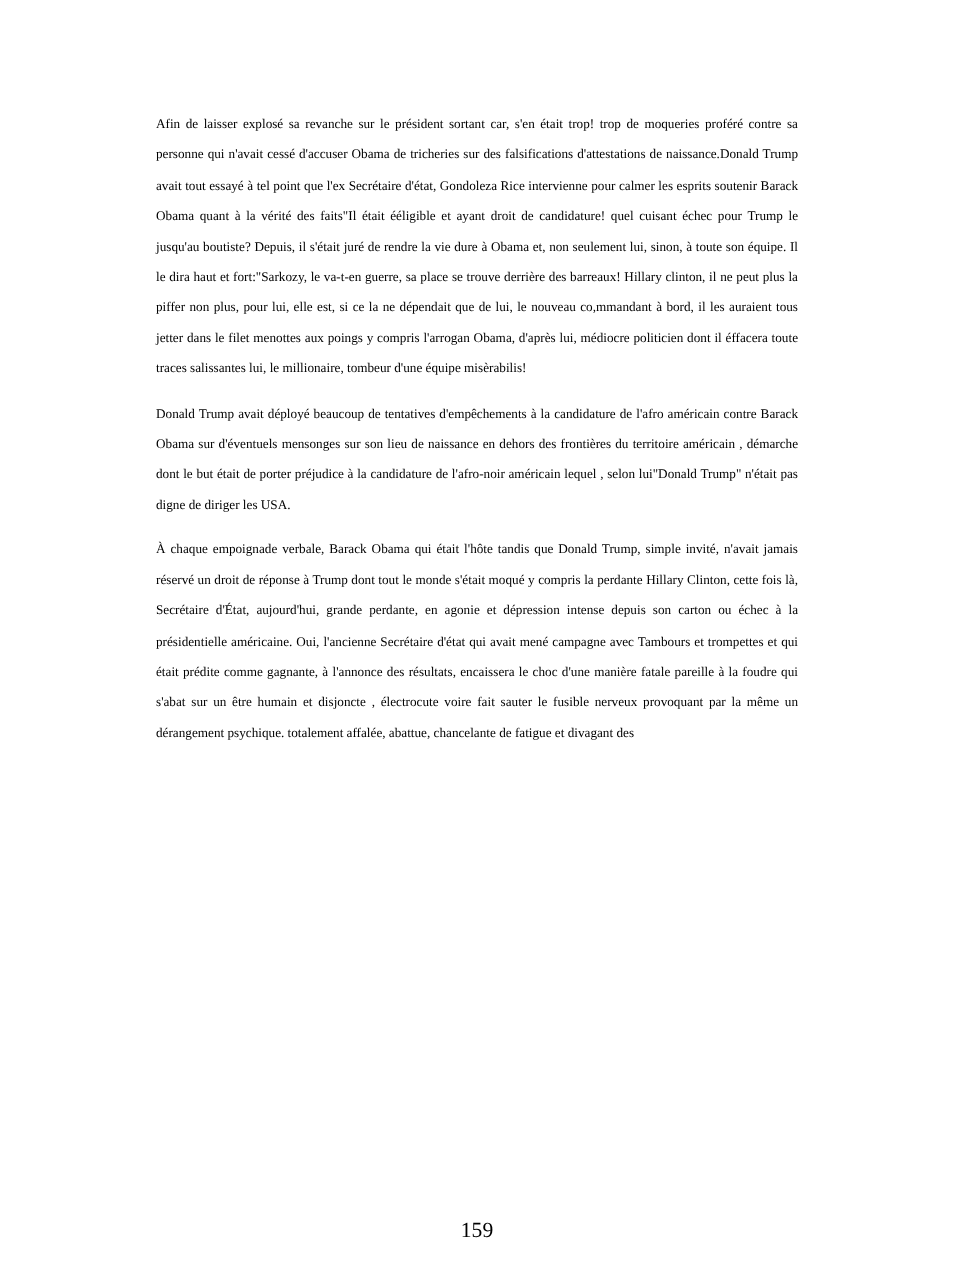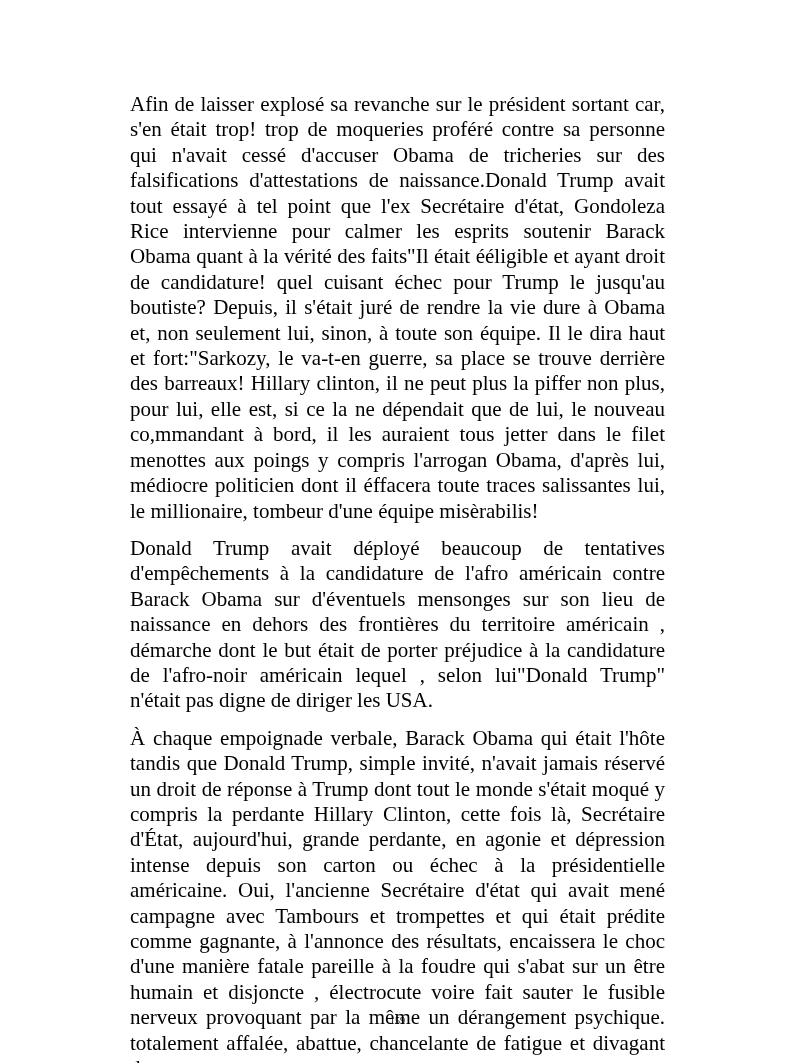--- a/index.html
+++ b/index.html
@@ -18,37 +18,37 @@
     overflow: hidden;
   }
   .content {
     position: absolute;
     left: 130px;
     top: 92px;
     width: 535px;
   }
   .para {
     margin: 0;
-    font-size: 21px;
+    font-size: 11px;
     line-height: 25.4px;
     text-align: justify;
     text-justify: inter-word;
     hyphens: none;
     word-spacing: 0px;
   }
   .para + .para {
     margin-top: 12px;
   }
   .page-number {
     position: absolute;
     left: 0;
     right: 0;
     top: 1015px;
     text-align: center;
-    font-size: 10px;
+    font-size: 18px;
     font-family: "Liberation Serif", "DejaVu Serif", serif;
     color: #000000;
   }
 </style>
 </head>
 <body>
 
 <div class="page">
   <div class="content">
     <p class="para">Afin de laisser explosé sa revanche sur le président sortant car, s'en était trop! trop de moqueries proféré contre sa personne qui n'avait cessé d'accuser Obama de tricheries sur des falsifications d'attestations de naissance.Donald Trump avait tout essayé à tel point que l'ex Secrétaire d'état, Gondoleza Rice intervienne pour calmer les esprits soutenir Barack Obama quant à la vérité des faits"Il était ééligible et ayant droit de candidature! quel cuisant échec pour Trump le jusqu'au boutiste? Depuis, il s'était juré de rendre la vie dure à Obama et, non seulement lui, sinon, à toute son équipe. Il le dira haut et fort:"Sarkozy, le va-t-en guerre, sa place se trouve derrière des barreaux! Hillary clinton, il ne peut plus la piffer non plus, pour lui, elle est, si ce la ne dépendait que de lui, le nouveau co,mmandant à bord, il les auraient tous jetter dans le filet menottes aux poings y compris l'arrogan Obama, d'après lui, médiocre politicien dont il éffacera toute traces salissantes lui, le millionaire, tombeur d'une équipe misèrabilis!</p>

